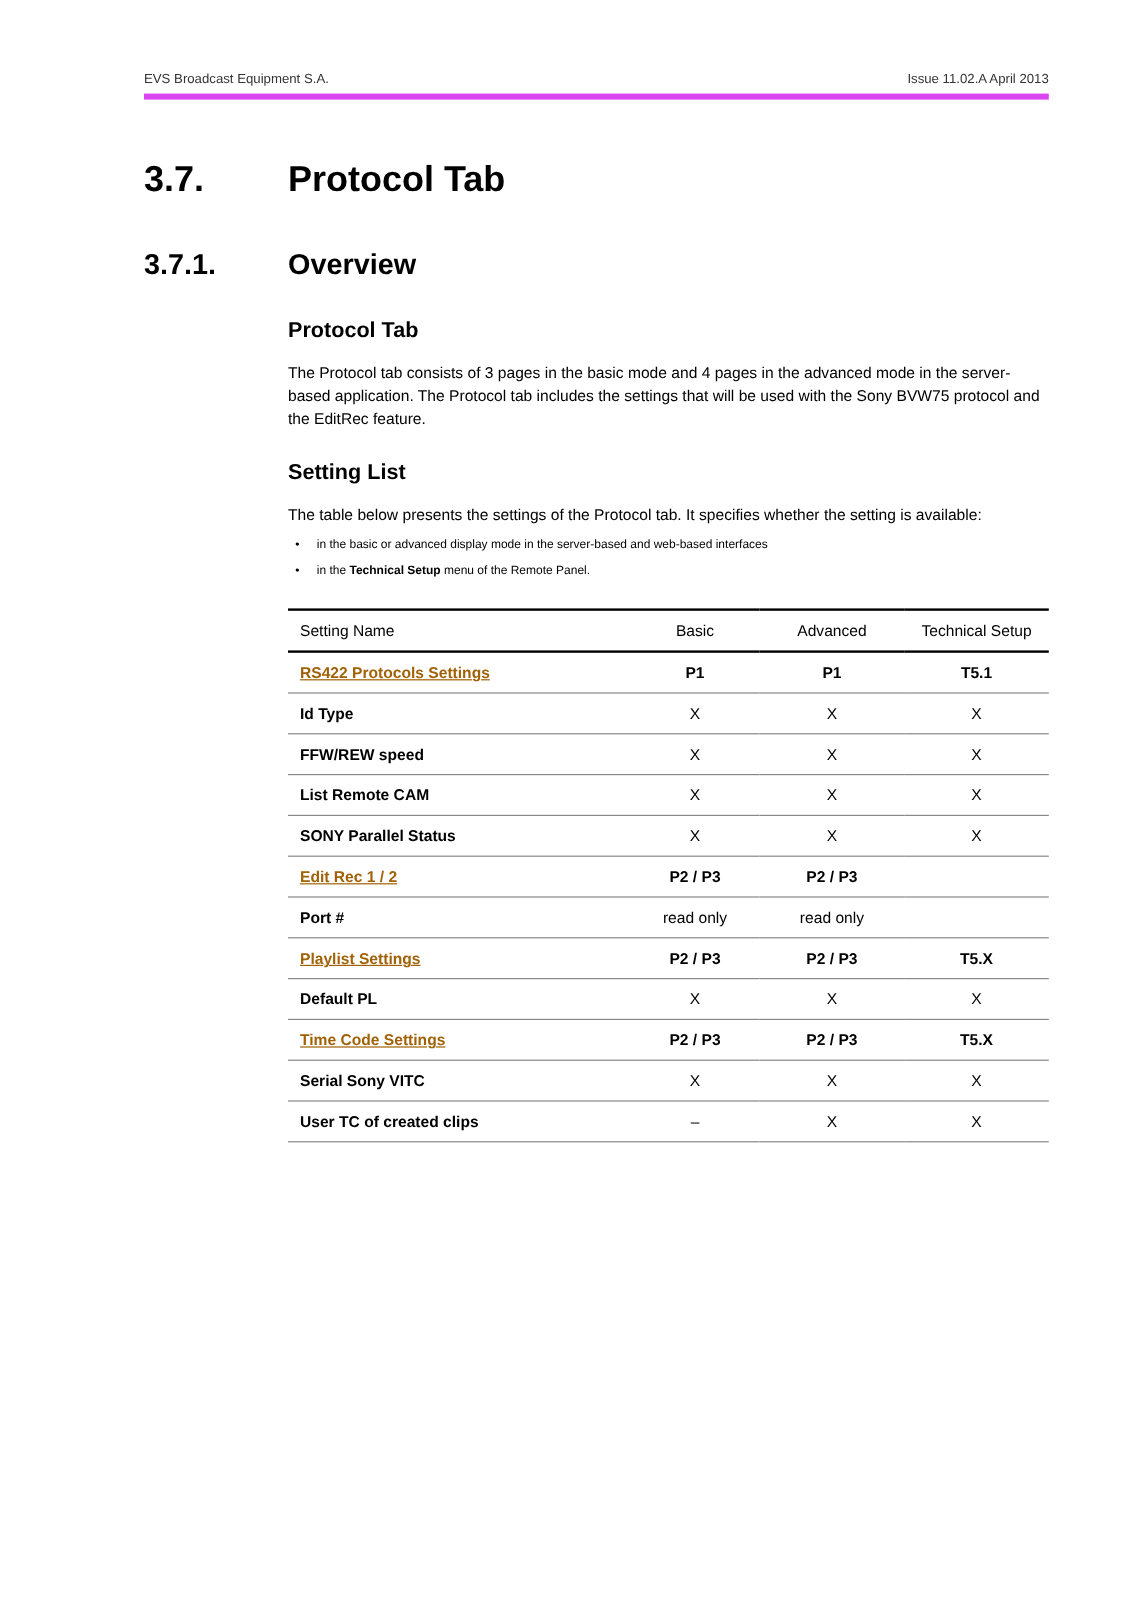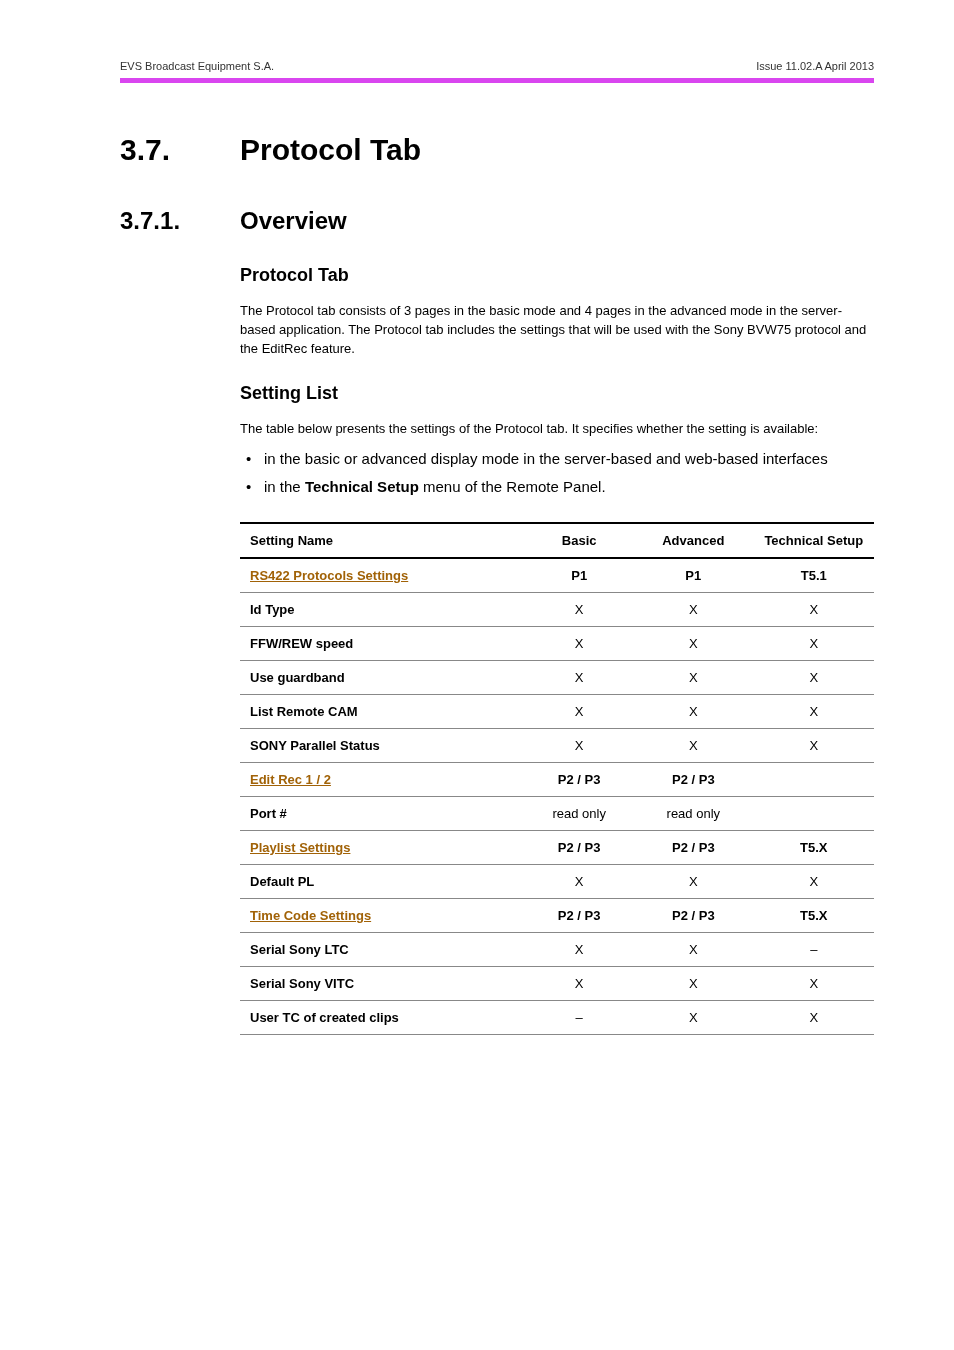--- a/index.html
+++ b/index.html
@@ -57,21 +57,21 @@
     font-size: 13px;
     line-height: 1.45;
     margin: 0 0 24px 0;
   }
   ul.bullets {
     list-style: none;
     padding: 0;
     margin: 0 0 24px 0;
   }
   ul.bullets li {
-    font-size: 15px;
+    font-size: 10px;
     line-height: 1.45;
     padding-left: 24px;
     position: relative;
     margin-bottom: 6px;
   }
   ul.bullets li::before {
     content: "•";
     position: absolute;
     left: 6px;
     top: 0;
@@ -83,21 +83,21 @@
     margin-top: 6px;
   }
   table.settings th, table.settings td {
     padding: 9px 10px;
     text-align: left;
     border-bottom: 1px solid #888;
   }
   table.settings thead th {
     border-top: 2px solid #000;
     border-bottom: 2px solid #000;
-    font-weight: bold;
+    font-weight: normal;
   }
   table.settings th.center, table.settings td.center {
     text-align: center;
   }
   table.settings .section-row td, table.settings .section-row th {
     font-weight: bold;
   }
   table.settings a.linkish {
     color: #a16207;
     font-weight: bold;
@@ -178,26 +178,20 @@
             <td class="center">X</td>
             <td class="center">X</td>
           </tr>
           <tr>
             <td>FFW/REW speed</td>
             <td class="center">X</td>
             <td class="center">X</td>
             <td class="center">X</td>
           </tr>
           <tr>
-            <td>Use guardband</td>
-            <td class="center">X</td>
-            <td class="center">X</td>
-            <td class="center">X</td>
-          </tr>
-          <tr>
             <td>List Remote CAM</td>
             <td class="center">X</td>
             <td class="center">X</td>
             <td class="center">X</td>
           </tr>
           <tr>
             <td>SONY Parallel Status</td>
             <td class="center">X</td>
             <td class="center">X</td>
             <td class="center">X</td>
@@ -226,26 +220,20 @@
             <td class="center">X</td>
             <td class="center">X</td>
           </tr>
           <tr class="section-row">
             <td><a class="linkish" href="#">Time Code Settings</a></td>
             <td class="center">P2 / P3</td>
             <td class="center">P2 / P3</td>
             <td class="center">T5.X</td>
           </tr>
           <tr>
-            <td>Serial Sony LTC</td>
-            <td class="center">X</td>
-            <td class="center">X</td>
-            <td class="center">–</td>
-          </tr>
-          <tr>
             <td>Serial Sony VITC</td>
             <td class="center">X</td>
             <td class="center">X</td>
             <td class="center">X</td>
           </tr>
           <tr>
             <td>User TC of created clips</td>
             <td class="center">–</td>
             <td class="center">X</td>
             <td class="center">X</td>

